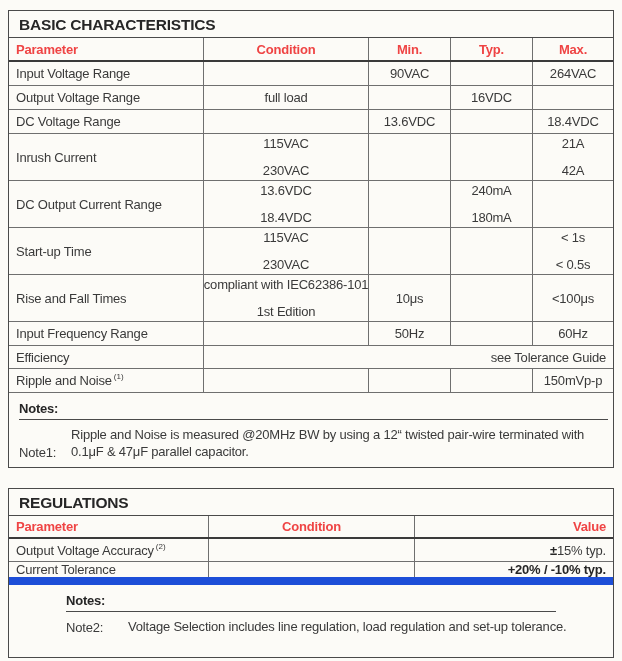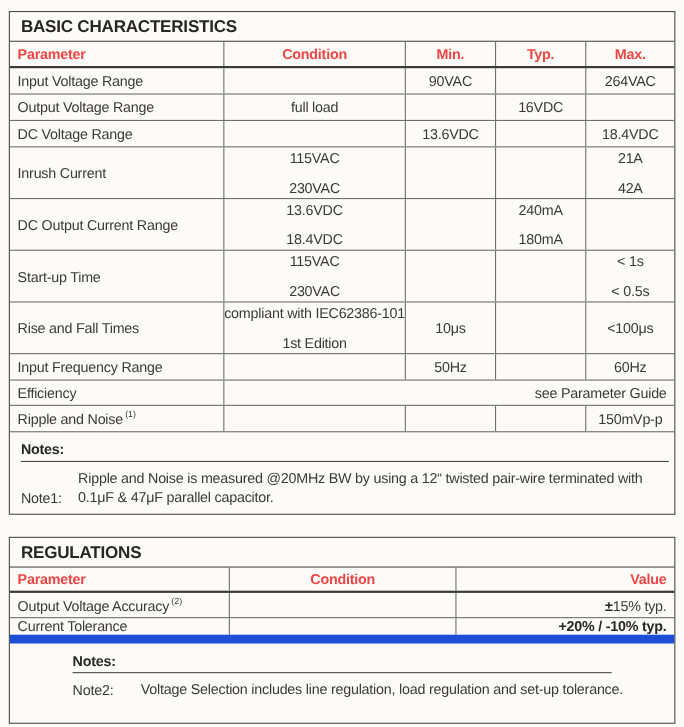--- a/index.html
+++ b/index.html
@@ -155,21 +155,21 @@
     <div class="tr">
       <div class="td c1 left">Input Frequency Range</div>
       <div class="td c2 center"></div>
       <div class="td c3 center">50Hz</div>
       <div class="td c4 center"></div>
       <div class="td c5 center last">60Hz</div>
     </div>
 
     <div class="tr short">
       <div class="td c1 left">Efficiency</div>
-      <div class="td c5 right last">see Parameter Guide</div>
+      <div class="td c5 right last">see Tolerance Guide</div>
     </div>
 
     <div class="tr">
       <div class="td c1 left">
         <span>Ripple and Noise</span>
         <span class="sup">(1)</span>
       </div>
       <div class="td c2 center"></div>
       <div class="td c3 center"></div>
       <div class="td c4 center"></div>

